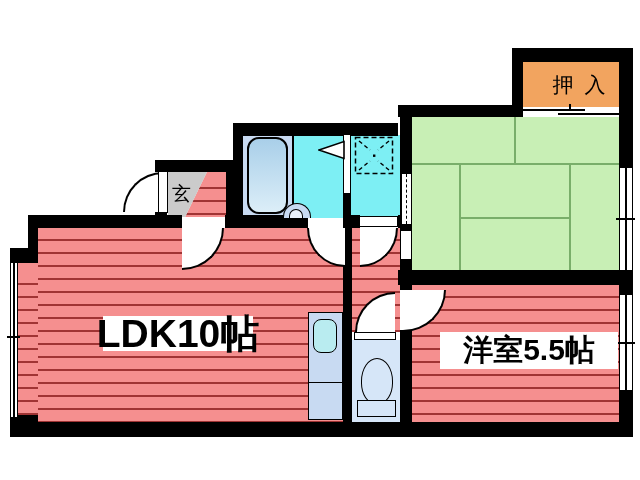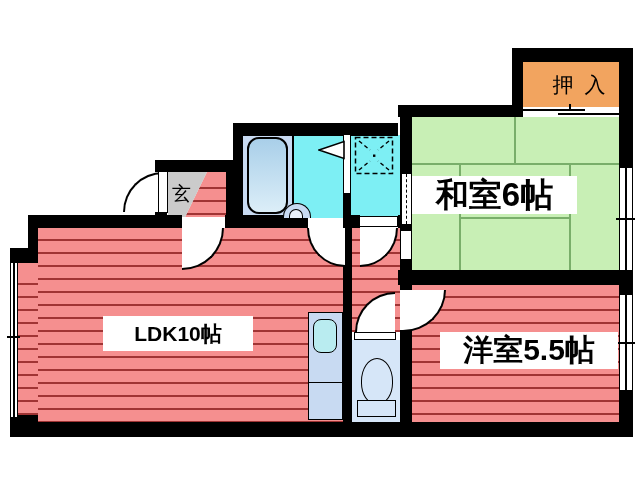--- a/index.html
+++ b/index.html
@@ -127,19 +127,18 @@
   </svg>
   <div class="abs" style="left:352px;top:356px;width:48px;height:64px;">
     <div class="abs" style="left:9px;top:2px;width:32px;height:46px;background:#D6E6F8;border:1.6px solid #000;border-radius:50% 50% 45% 45%;"></div>
     <div class="abs" style="left:5px;top:44px;width:39px;height:17px;background:#D6E6F8;border:1.6px solid #000;"></div>
   </div>
   <div class="abs" style="left:308px;top:312px;width:35px;height:108px;background:#C8DAF2;border:1.6px solid #000;">
     <div class="abs" style="left:0;top:69px;width:100%;height:0;border-top:1.5px solid #000;"></div>
     <div class="abs" style="left:4px;top:6px;width:24px;height:34px;background:#B9ECF0;border:1.5px solid #000;border-radius:8px;"></div>
   </div>
 
-  <div class="abs lblbox" style="left:103px;top:316px;width:150px;height:35px;font-size:21px;">LDK10帖</div>
-  <div class="abs lblbox" style="left:412px;top:176px;width:165px;height:38px;font-size:33px;">和室6帖</div>
+  <div class="abs lblbox" style="left:103px;top:316px;width:150px;height:35px;font-size:39px;">LDK10帖</div>
   <div class="abs lblbox" style="left:440px;top:332px;width:178px;height:37px;font-size:30px;">洋室5.5帖</div>
   <div class="abs thin" style="left:523px;top:70px;width:112px;height:30px;font-size:21px;letter-spacing:11px;text-align:center;text-indent:11px;line-height:30px;">押入</div>
   <div class="abs thin" style="left:172px;top:182px;width:26px;height:24px;font-size:19px;line-height:24px;">玄</div>
 
 </div>
 
 </body></html>

